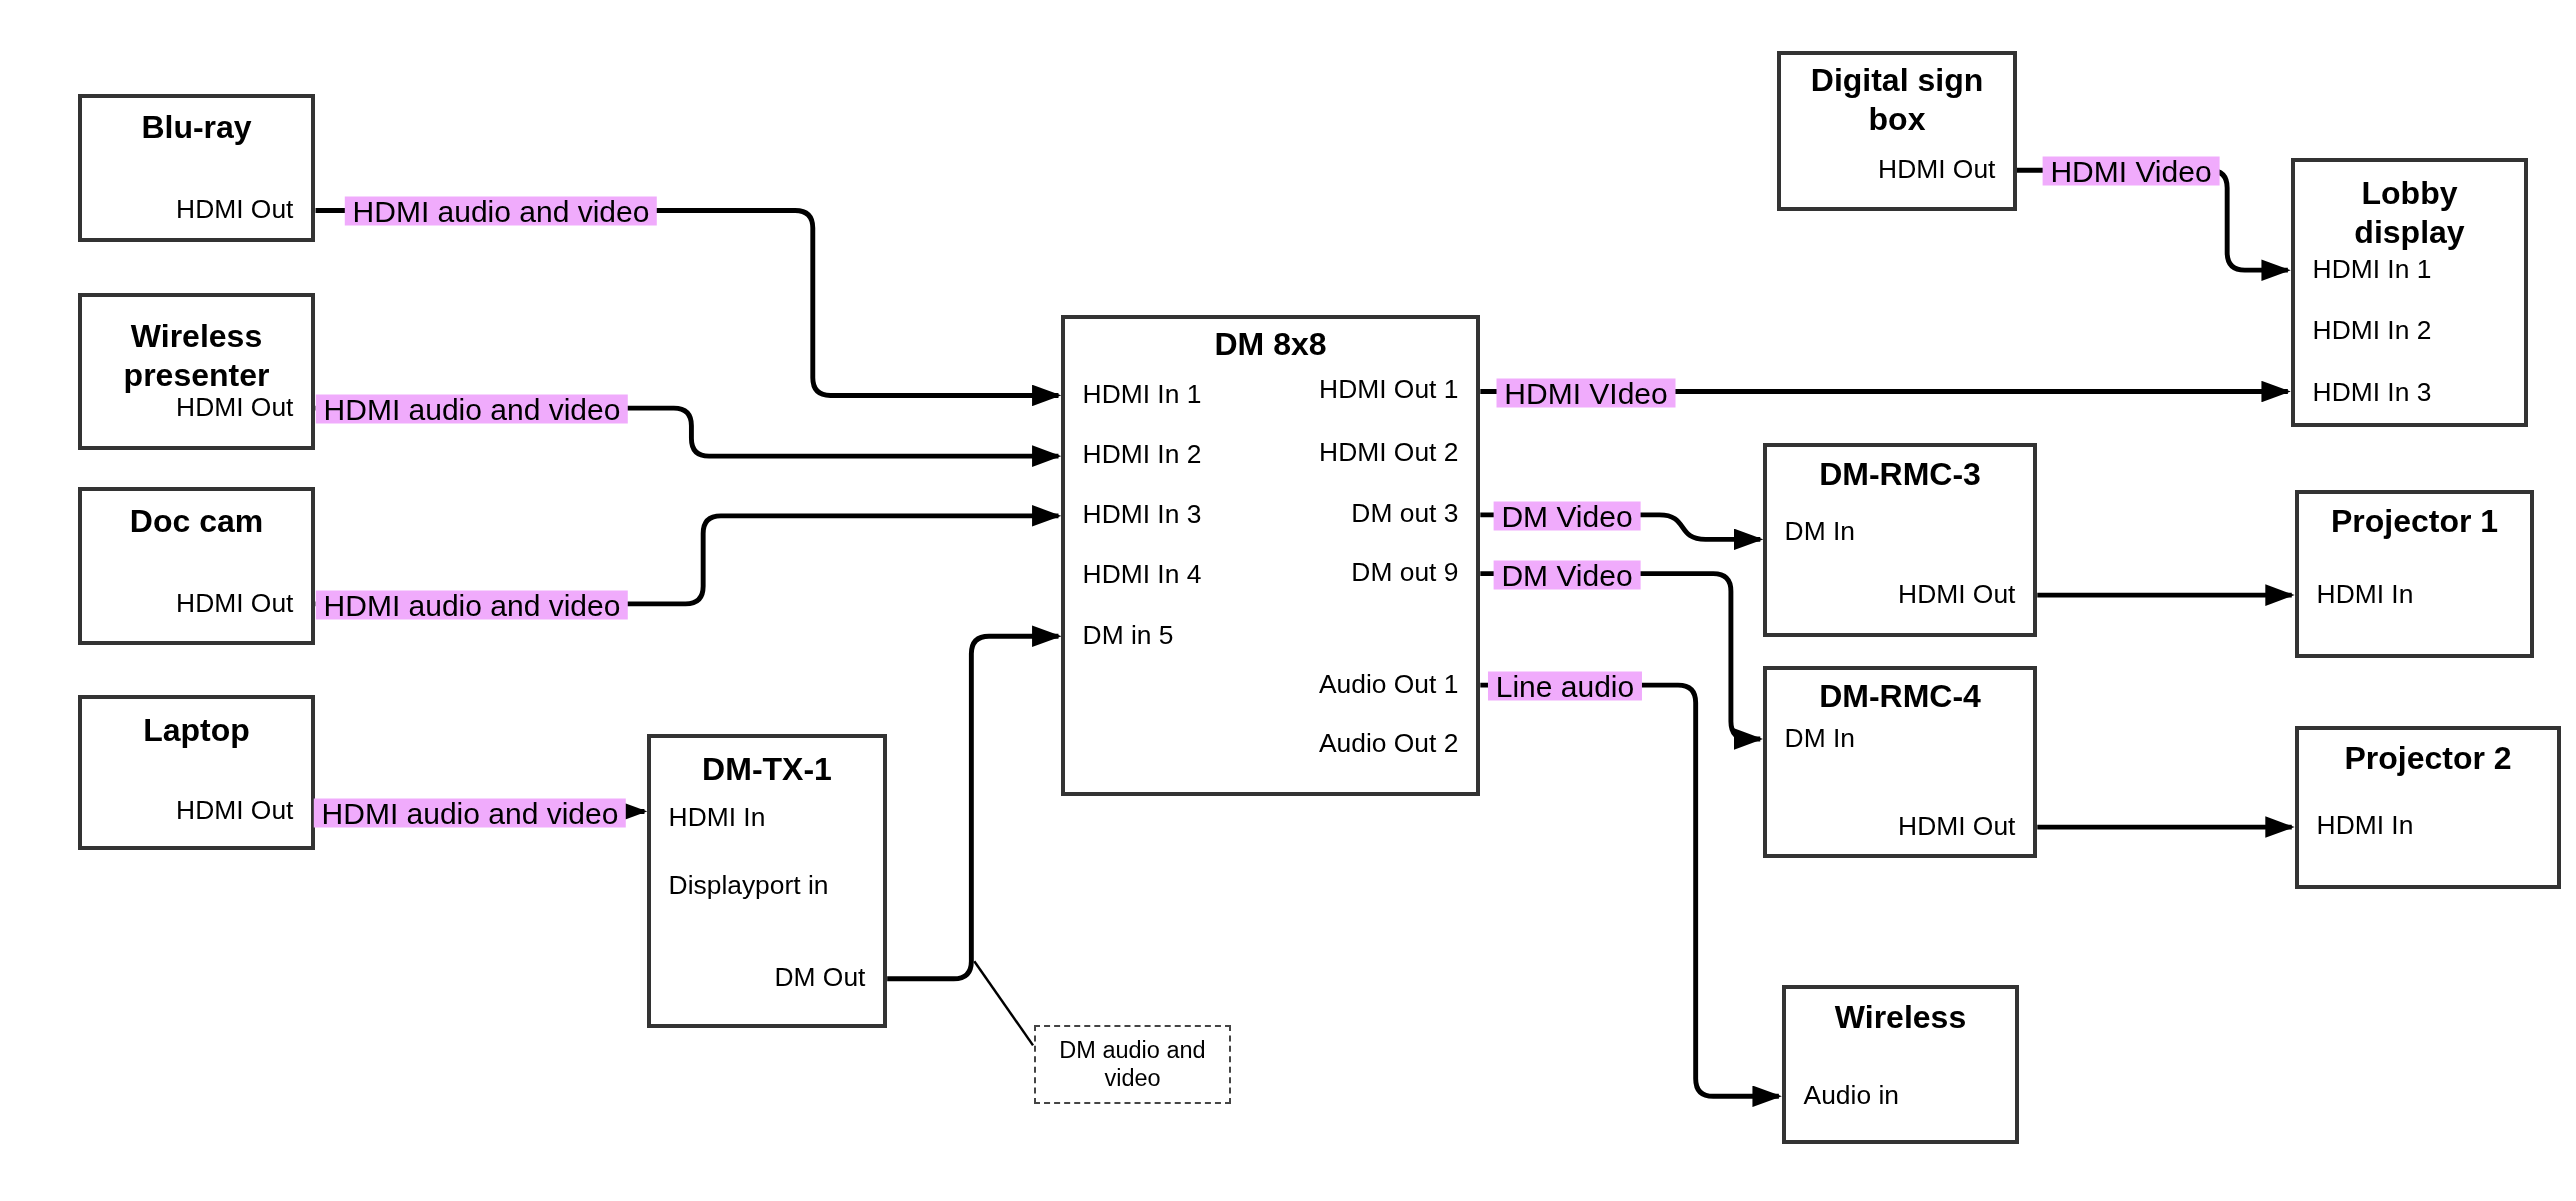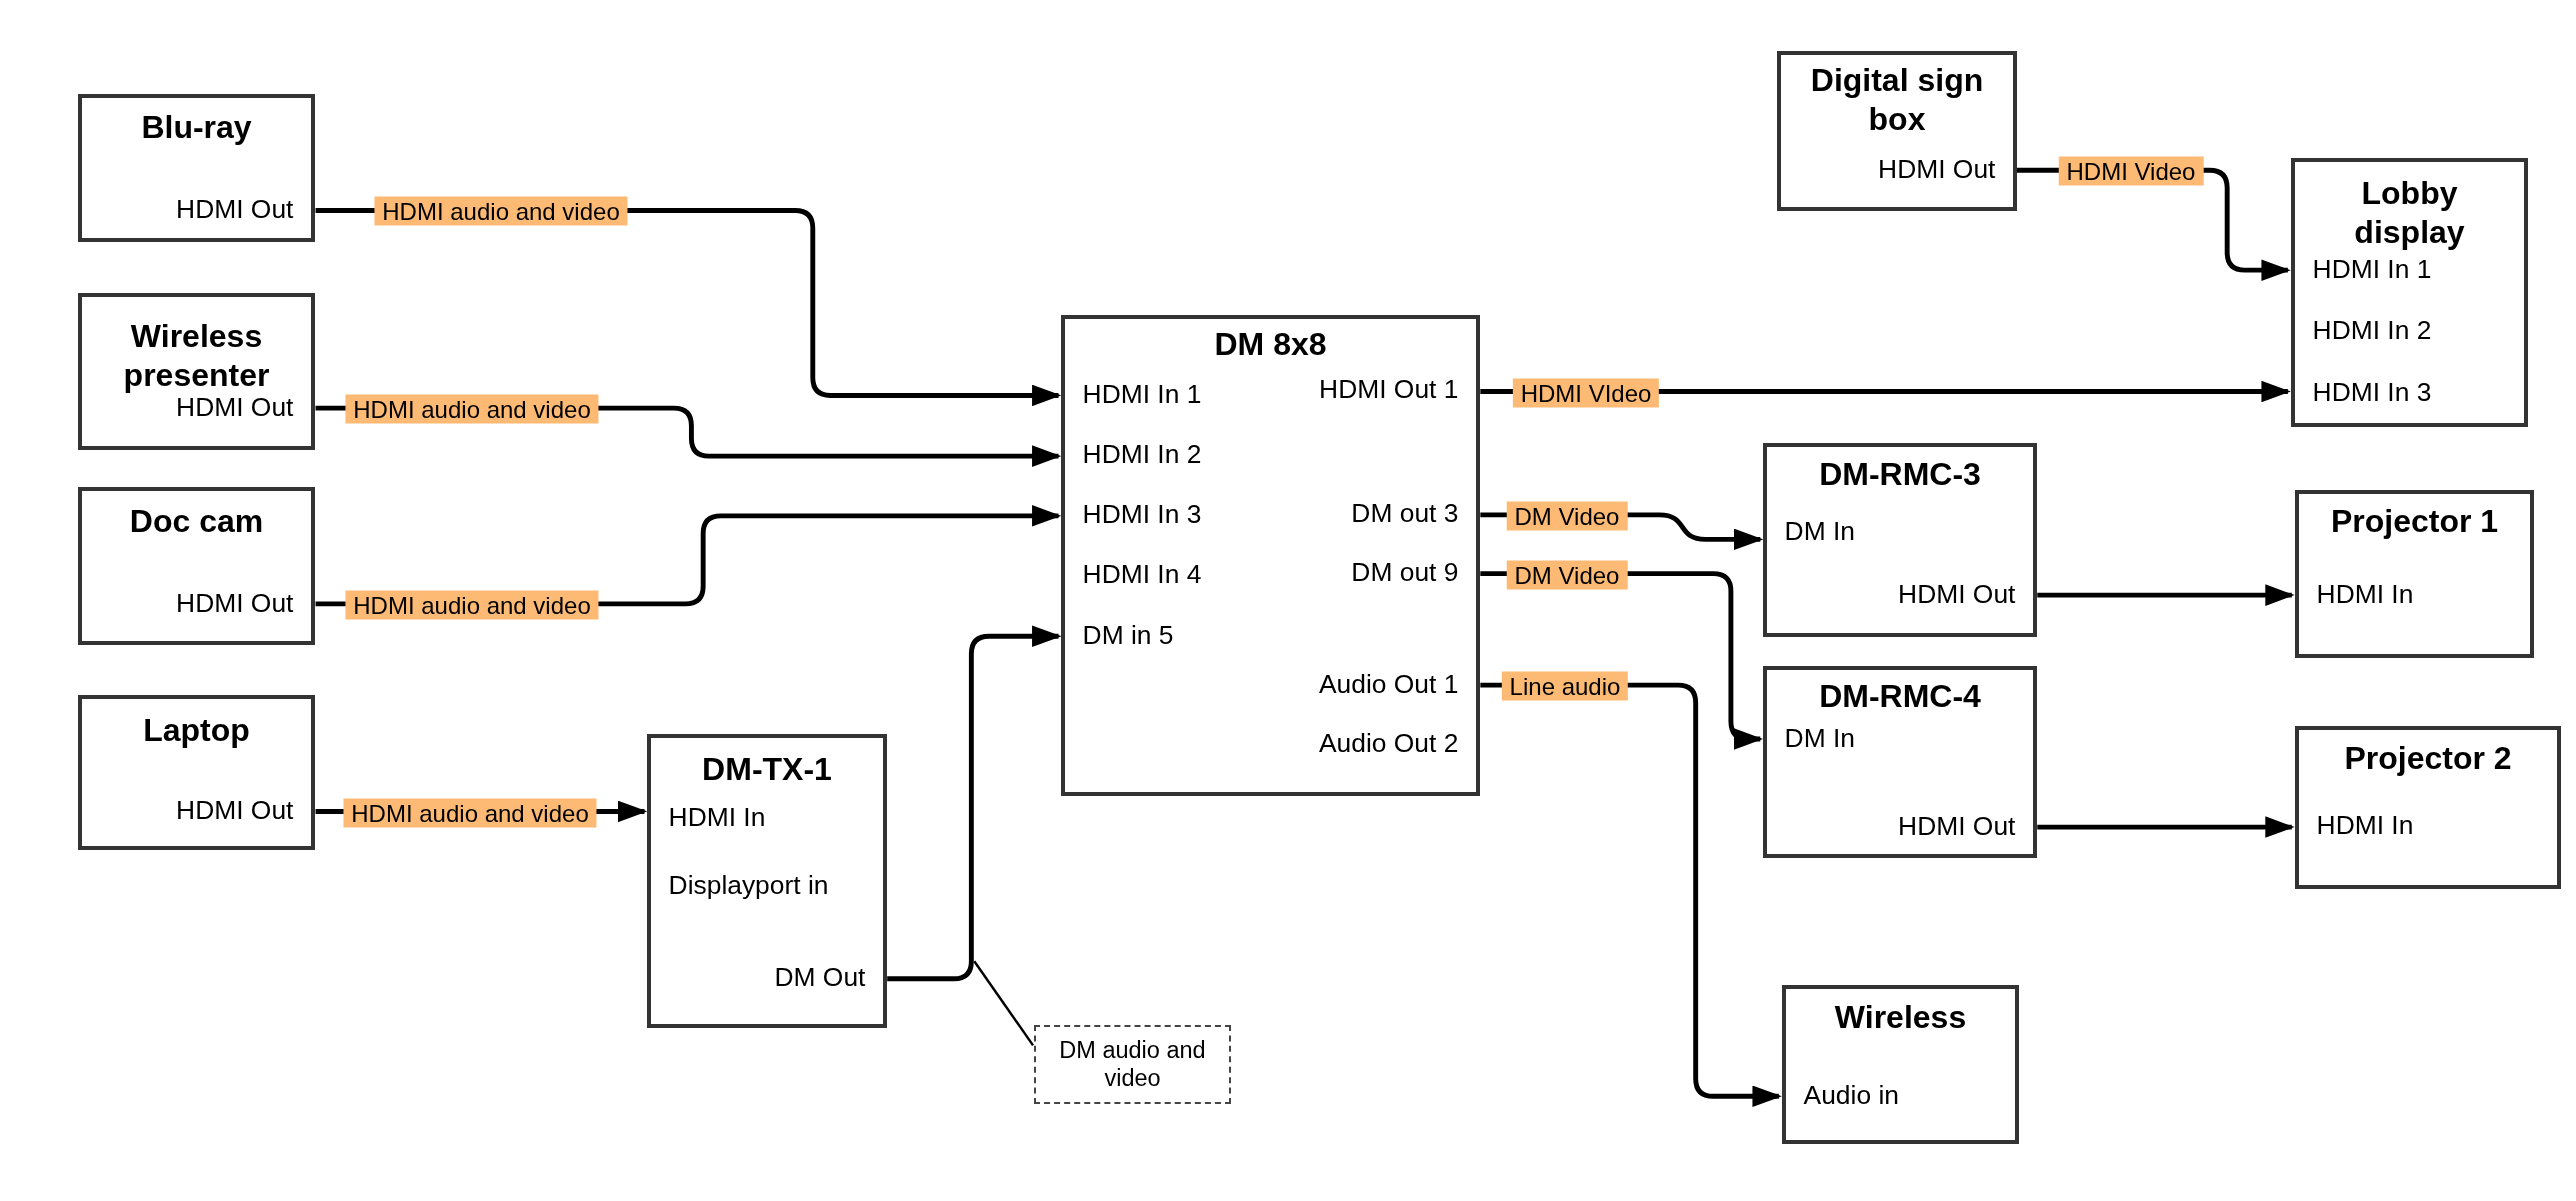--- a/index.html
+++ b/index.html
@@ -19,21 +19,21 @@
     margin:0 auto;
   }
   .port {
     position:absolute; left:0; right:0; padding:0 17.6px;
     font-size:26.4px; line-height:35px; white-space:nowrap;
   }
   .port.l { text-align:left; }
   .port.r { text-align:right; }
   .wire-label {
     position:absolute; transform:translate(-50%,-50%);
-    background:#fdba74; padding:0 7.8px; font-size:24px; line-height:29px;
+    background:#f0abfc; padding:0 7.8px; font-size:30px; line-height:29px;
     white-space:nowrap;
   }
   .note {
     position:absolute; border:2px dashed #444; background:#fff;
     display:flex; align-items:center; justify-content:center;
     text-align:center; font-size:23.5px; line-height:27.4px; box-sizing:border-box;
   }
   .note .note-text { width:166px; }
 </style>
 </head>
@@ -90,20 +90,21 @@
   </div>
 
   <div class="box" style="left:1061px;top:315px;width:419px;height:481px">
     <div class="title" style="padding-top:5.9px">DM 8x8</div>
     <div class="port l" style="top:58px">HDMI In 1</div>
     <div class="port l" style="top:118px">HDMI In 2</div>
     <div class="port l" style="top:178px">HDMI In 3</div>
     <div class="port l" style="top:238px">HDMI In 4</div>
     <div class="port l" style="top:299px">DM in 5</div>
     <div class="port r" style="top:53px">HDMI Out 1</div>
+    <div class="port r" style="top:116px">HDMI Out 2</div>
     <div class="port r" style="top:177px">DM out 3</div>
     <div class="port r" style="top:236px">DM out 9</div>
     <div class="port r" style="top:348px">Audio Out 1</div>
     <div class="port r" style="top:407px">Audio Out 2</div>
   </div>
 
   <div class="box" style="left:1777px;top:51px;width:240px;height:160px">
     <div class="title" style="padding-top:5.9px;width:196px">Digital sign box</div>
     <div class="port r" style="top:97px">HDMI Out</div>
   </div>

